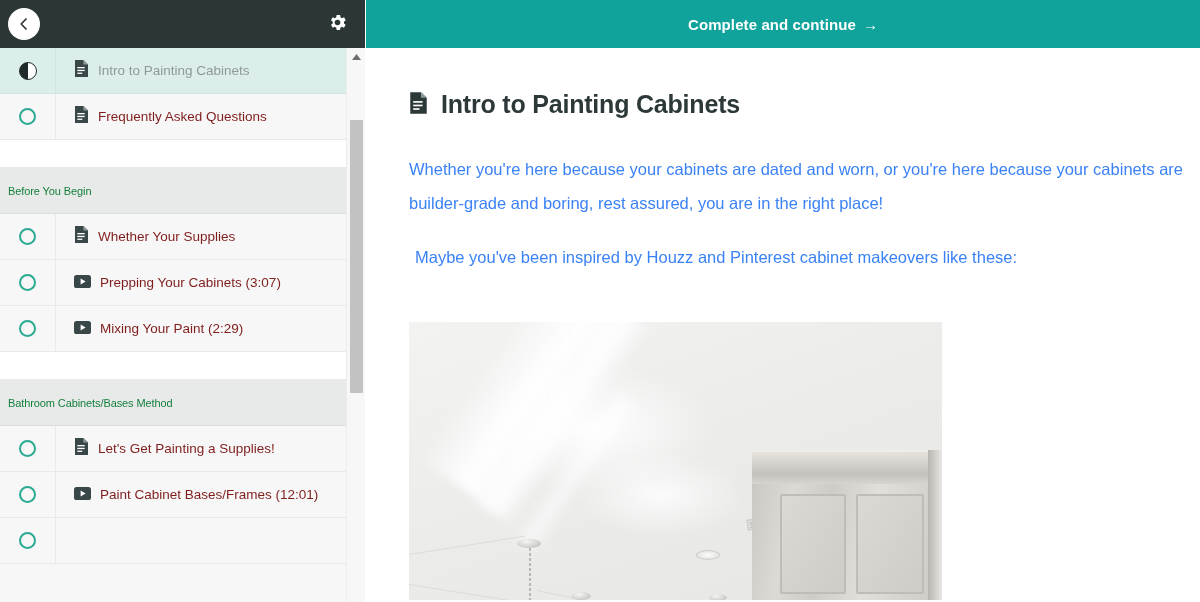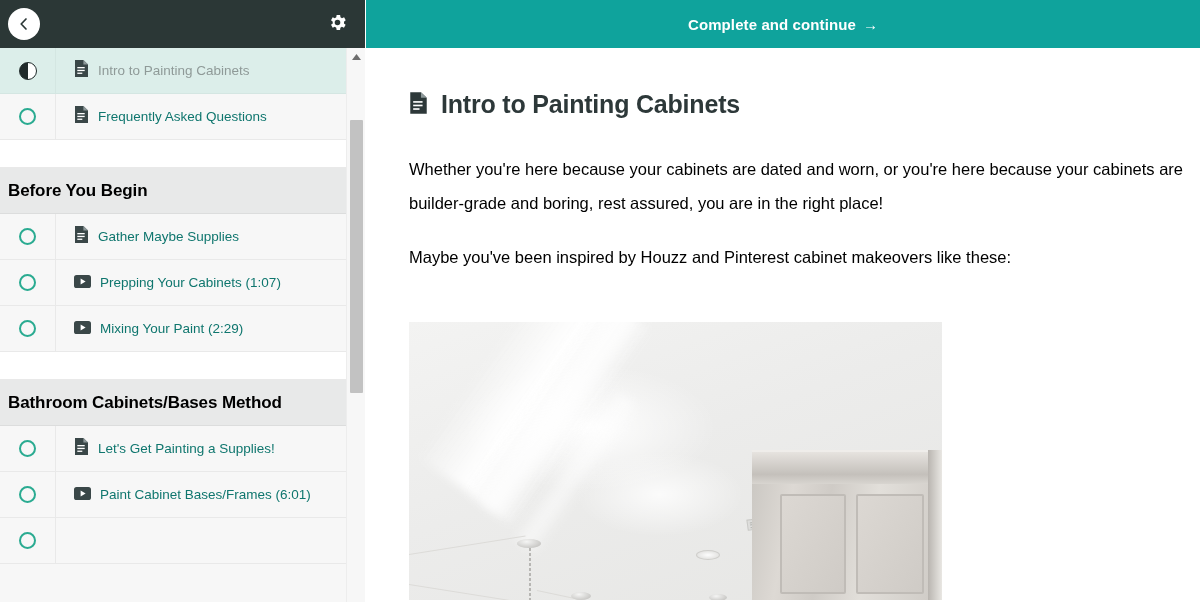--- a/index.html
+++ b/index.html
@@ -52,32 +52,32 @@
     width:17px; height:17px; border-radius:50%;
     border:2px solid #2aab91; box-sizing:border-box;
   }
   .half {
     width:18px; height:18px; border-radius:50%;
     background:linear-gradient(to right,#202a2b 0 50%, #ffffff 50% 100%);
     border:1px solid #202a2b; box-sizing:border-box;
   }
   .lec-main { display:flex; align-items:center; padding-left:18px; gap:9px; flex:1 1 auto; min-width:0; }
   .lec-title {
-    font-size:13.5px; color:#0f766e; white-space:nowrap; overflow:hidden; text-overflow:ellipsis;
+    font-size:13.5px; color:#7f1d1d; white-space:nowrap; overflow:hidden; text-overflow:ellipsis;
   }
   .lec-row.active .lec-title { color:#8f9a98; }
 
   .icon-doc, .icon-vid { flex:0 0 auto; display:block; }
 
   .sb-gap { height:28px; background:#ffffff; border-bottom:1px solid #e9e9e9; }
   .sb-section {
     height:46px; background:#e8e9e9; display:flex; align-items:center;
     padding-left:8px; border-bottom:1px solid #dcdddd;
   }
-  .sb-section-title { font-size:17px; font-weight:bold; color:#000000; letter-spacing:-0.1px; }
+  .sb-section-title { font-size:11px; font-weight:normal; color:#15803d; letter-spacing:-0.1px; }
 
   
   .sb-track {
     position:absolute; top:0; right:0; width:19px; height:100%;
     background:#f7f7f7; border-left:1px solid #ededed;
   }
   .sb-arrow-up {
     width:19px; height:17px; display:flex; align-items:center; justify-content:center;
     background:#f7f7f7; cursor:pointer;
   }
@@ -100,24 +100,24 @@
     color:#ffffff; font-size:15px; font-weight:600; letter-spacing:.1px;
     display:flex; align-items:center; gap:7px;
   }
   .arrow-right { font-size:15px; line-height:1; }
 
   .content { flex:1 1 auto; padding:42px 0 0 43px; overflow:hidden; }
   .page-head { display:flex; align-items:center; gap:13px; margin-bottom:34px; }
   .page-title { font-size:25px; font-weight:bold; color:#2d3839; letter-spacing:-0.2px; }
 
   .para {
-    font-size:16.5px; color:#000000; line-height:2.05; max-width:778px;
+    font-size:16.5px; color:#3b82f6; line-height:2.05; max-width:778px;
     margin-bottom:20px; font-weight:400;
   }
-  .para:last-of-type { margin-bottom:0; }
+  .para:last-of-type { margin-bottom:0;margin-left:6px; }
 
   
   .photo {
     margin-top:48px; width:533px; height:278px; position:relative; overflow:hidden;
     background:#efefee;
   }
   .ceil {
     position:absolute; inset:0;
     background:
       radial-gradient(ellipse 180px 90px at 34% 38%, rgba(255,255,255,.95), rgba(255,255,255,0) 70%),
@@ -255,36 +255,36 @@
           <div class="lec-main">
             <span class="icon-doc">
               <svg width="15" height="17" viewBox="0 0 15 17">
                 <path d="M1 0h8.4L14 4.4V17H1z" fill="#3a4748"></path>
                 <path d="M9.4 0L14 4.4H9.4z" fill="#8d9899"></path>
                 <rect x="3.3" y="7" width="7.4" height="1.3" fill="#fff"></rect>
                 <rect x="3.3" y="9.8" width="7.4" height="1.3" fill="#fff"></rect>
                 <rect x="3.3" y="12.6" width="5" height="1.3" fill="#fff"></rect>
               </svg>
             </span>
-            <span class="lec-title">Gather Maybe Supplies</span>
+            <span class="lec-title">Whether Your Supplies</span>
           </div>
         </div>
 
         <div class="lec-row">
           <div class="lec-status">
             <div class="ring"></div>
           </div>
           <div class="lec-main">
             <span class="icon-vid">
               <svg width="17" height="13" viewBox="0 0 17 13">
                 <rect x="0" y="0" width="17" height="13" rx="2.6" fill="#3a4748"></rect>
                 <path d="M6.6 3.6 L11.6 6.5 L6.6 9.4z" fill="#ffffff"></path>
               </svg>
             </span>
-            <span class="lec-title">Prepping Your Cabinets (1:07)</span>
+            <span class="lec-title">Prepping Your Cabinets (3:07)</span>
           </div>
         </div>
 
         <div class="lec-row">
           <div class="lec-status">
             <div class="ring"></div>
           </div>
           <div class="lec-main">
             <span class="icon-vid">
               <svg width="17" height="13" viewBox="0 0 17 13">
@@ -325,21 +325,21 @@
           <div class="lec-status">
             <div class="ring"></div>
           </div>
           <div class="lec-main">
             <span class="icon-vid">
               <svg width="17" height="13" viewBox="0 0 17 13">
                 <rect x="0" y="0" width="17" height="13" rx="2.6" fill="#3a4748"></rect>
                 <path d="M6.6 3.6 L11.6 6.5 L6.6 9.4z" fill="#ffffff"></path>
               </svg>
             </span>
-            <span class="lec-title">Paint Cabinet Bases/Frames (6:01)</span>
+            <span class="lec-title">Paint Cabinet Bases/Frames (12:01)</span>
           </div>
         </div>
 
         <div class="lec-row">
           <div class="lec-status">
             <div class="ring"></div>
           </div>
         </div>
 
       </div>

